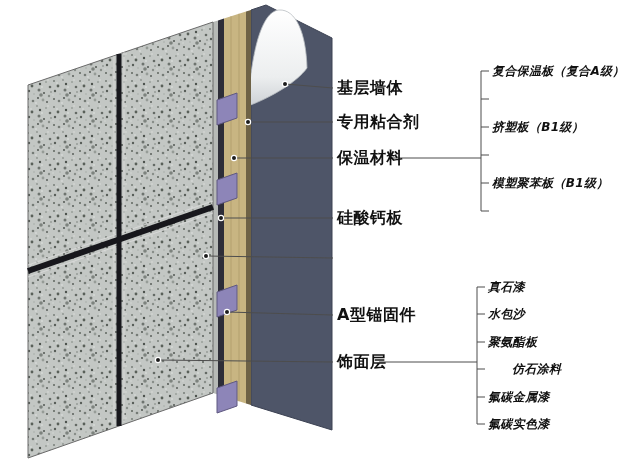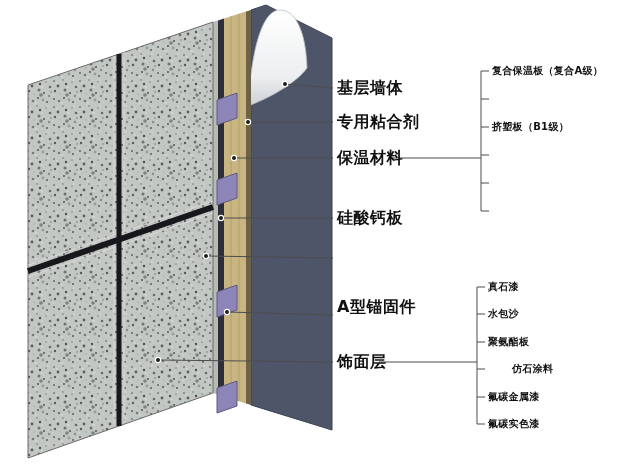--- a/index.html
+++ b/index.html
@@ -1,21 +1,21 @@
 <!DOCTYPE html>
 <html><head>
 <meta charset="utf-8">
 <style>
   html,body{margin:0;padding:0;background:#ffffff;}
   #stage{position:relative;width:640px;height:472px;background:#ffffff;overflow:hidden;
          font-family:"DejaVu Sans","Liberation Sans",sans-serif;}
   #wall-svg{position:absolute;left:0;top:0;}
   .lbl{position:absolute;transform:translateY(-50%);white-space:nowrap;color:#111;line-height:1;}
   .lbl.main{font-size:16px;font-weight:700;letter-spacing:.5px;}
-  .lbl.item{font-size:10px;font-weight:600;letter-spacing:.3px;}
+  .lbl.item{font-size:12px;font-weight:600;letter-spacing:.3px;font-style:italic;}
 </style>
 </head>
 <body>
 
 <div id="stage">
 
   <svg id="wall-svg" width="640" height="472" viewBox="0 0 640 472">
     <defs>
       <pattern id="granite" width="26" height="26" patternUnits="userSpaceOnUse">
         <rect width="26" height="26" fill="#c3c7c4"></rect>
@@ -111,25 +111,26 @@
     <line x1="477" y1="342" x2="485" y2="342" stroke-width="1" stroke="#4d4d4d"></line>
     <line x1="477" y1="369" x2="485" y2="369" stroke-width="1" stroke="#4d4d4d"></line>
     <line x1="477" y1="397" x2="485" y2="397" stroke-width="1" stroke="#4d4d4d"></line>
     <line x1="477" y1="424" x2="485" y2="424" stroke-width="1" stroke="#4d4d4d"></line>
   </svg>
 
   <div class="lbl main" style="left:337px;top:88px">基层墙体</div>
   <div class="lbl main" style="left:337px;top:122px">专用粘合剂</div>
   <div class="lbl main" style="left:337px;top:158px">保温材料</div>
   <div class="lbl main" style="left:337px;top:218px">硅酸钙板</div>
-  <div class="lbl main" style="left:337px;top:307px">A型锚固件</div>
+  <div class="lbl main" style="left:337px;top:315px">A型锚固件</div>
   <div class="lbl main" style="left:337px;top:362px">饰面层</div>
 
   <div class="lbl item" style="left:492px;top:71px">复合保温板（复合A级）</div>
   <div class="lbl item" style="left:492px;top:127px">挤塑板（B1级）</div>
+  <div class="lbl item" style="left:492px;top:183px">模塑聚苯板（B1级）</div>
 
   <div class="lbl item" style="left:488px;top:287px">真石漆</div>
   <div class="lbl item" style="left:488px;top:314px">水包沙</div>
   <div class="lbl item" style="left:488px;top:342px">聚氨酯板</div>
   <div class="lbl item" style="left:512px;top:369px">仿石涂料</div>
   <div class="lbl item" style="left:488px;top:397px">氟碳金属漆</div>
   <div class="lbl item" style="left:488px;top:424px">氟碳实色漆</div>
 
 </div>
 

